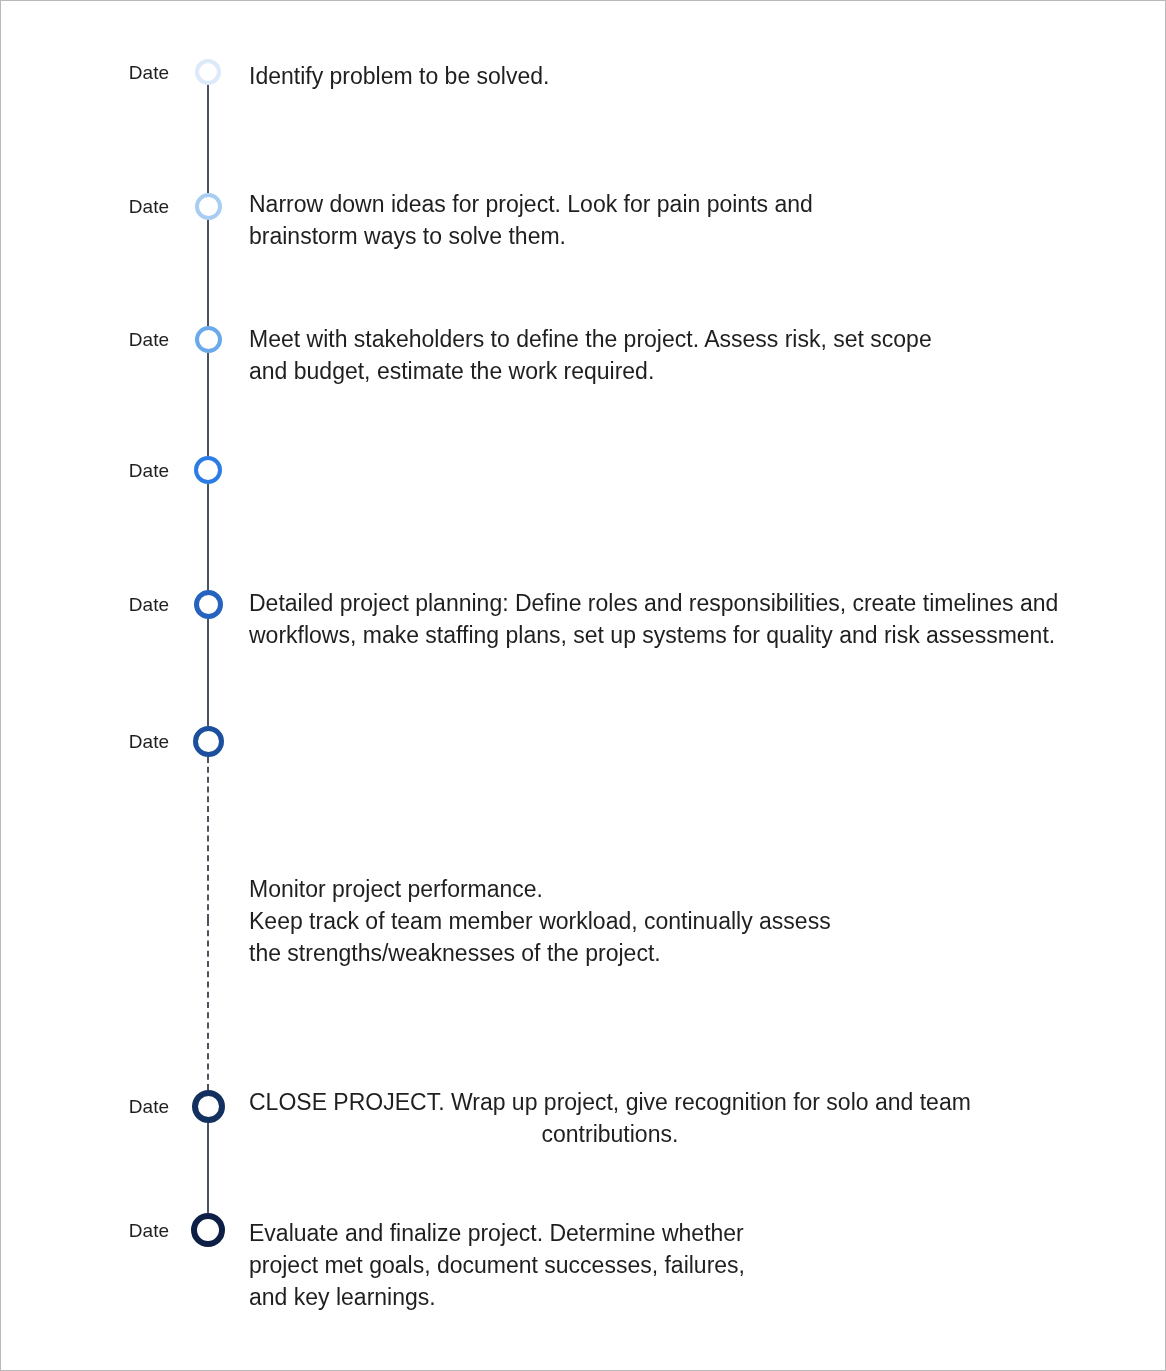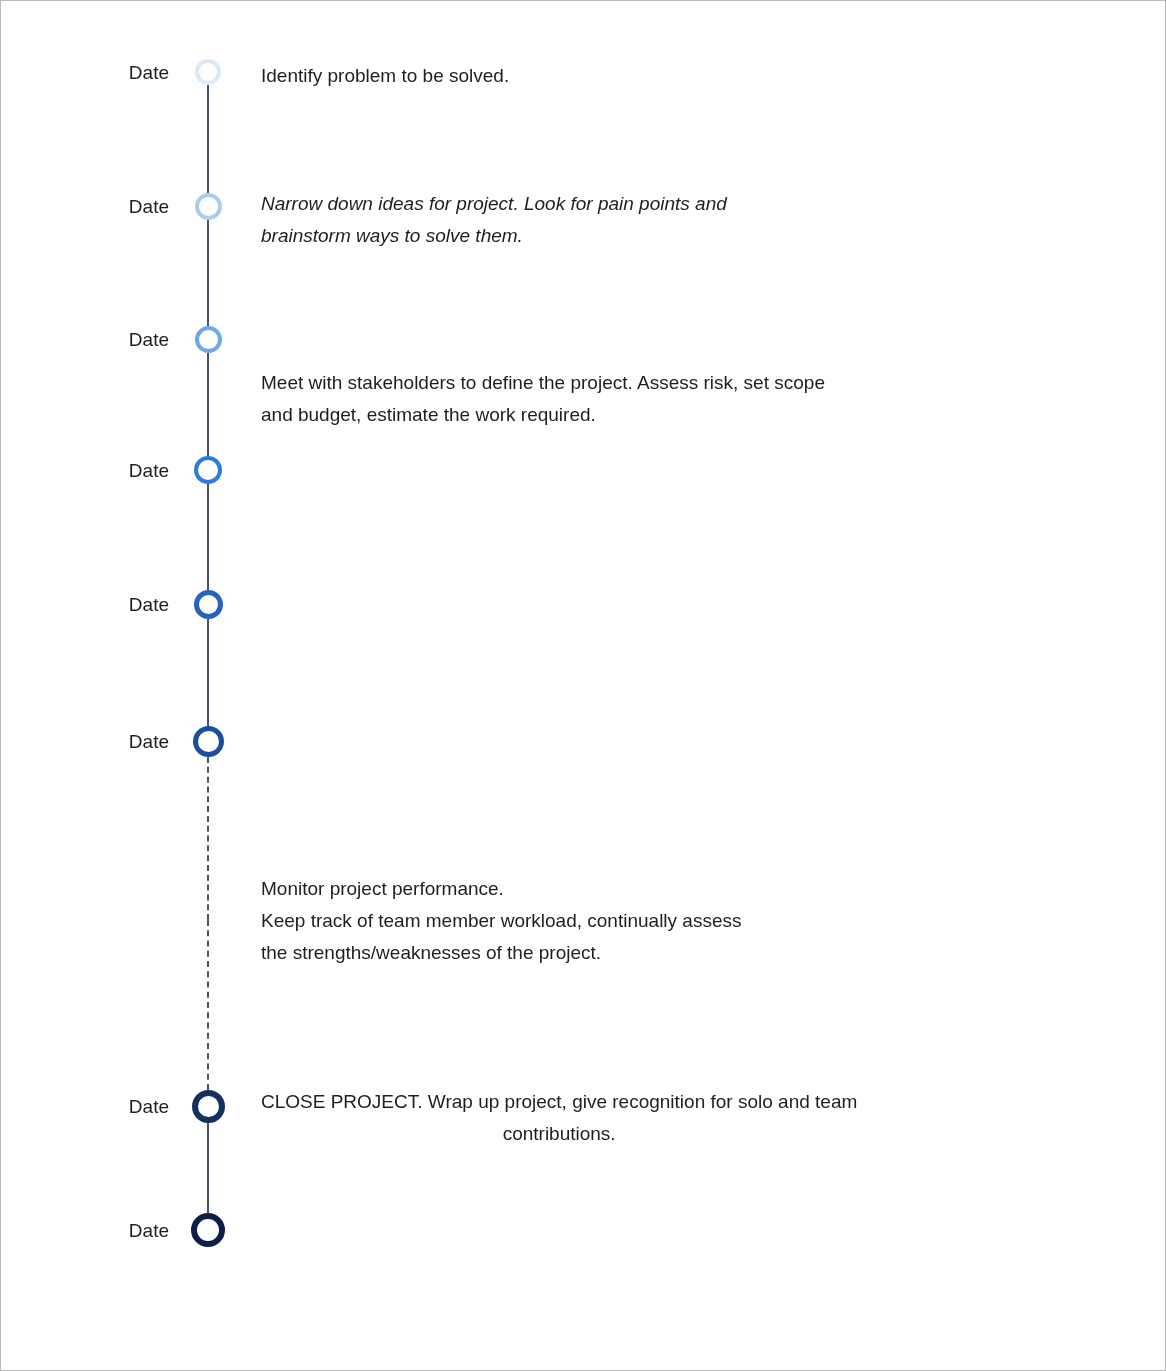--- a/index.html
+++ b/index.html
@@ -50,22 +50,22 @@
     font-size: 19px;
     color: #1f1f1f;
     text-align: right;
     width: 110px;
     left: 58px;
     line-height: 1;
   }
   
   .desc {
     position: absolute;
-    left: 260px;
-    font-size: 19px;
+    left: 248px;
+    font-size: 23px;
     color: #1f1f1f;
     line-height: 32px;
     white-space: pre-line;
   }
 </style>
 </head>
 <body>
 
 <div class="page">
   <div class="canvas" id="canvas">
@@ -75,35 +75,40 @@
       <div class="spine" style="top: 483px; height: 105.5px;"></div>
       <div class="spine" style="top: 617.5px; height: 107px;"></div>
       <div class="spine dashed" style="top: 755.5px; height: 163.5px;"></div>
       <div class="spine dashed" style="top: 919px; height: 169.5px;"></div>
       <div class="spine" style="top: 1121.5px; height: 90.5px;"></div>
       <div class="node" style="width: 26px; height: 26px; border-width: 4px; border-color: rgb(220, 233, 249); left: 194px; top: 58px;"></div>
       <div class="date-label" style="top: 62px;">Date</div>
       <div class="desc" style="top: 59px;">Identify problem to be solved.</div>
       <div class="node" style="width: 27px; height: 27px; border-width: 4px; border-color: rgb(169, 205, 242); left: 193.5px; top: 191.5px;"></div>
       <div class="date-label" style="top: 196px;">Date</div>
-      <div class="desc" style="top: 187px; font-style: italic;">Narrow down ideas for project. Look for pain points and
+      <div class="desc" style="top: 187px;">Narrow down ideas for project. Look for pain points and
 brainstorm ways to solve them.</div>
       <div class="node" style="width: 27px; height: 27px; border-width: 4px; border-color: rgb(106, 169, 234); left: 193.5px; top: 324.5px;"></div>
       <div class="date-label" style="top: 329px;">Date</div>
-      <div class="desc" style="top: 322px; margin-top: 44px;">Meet with stakeholders to define the project. Assess risk, set scope
+      <div class="desc" style="top: 322px;">Meet with stakeholders to define the project. Assess risk, set scope
 and budget, estimate the work required.</div>
       <div class="node" style="width: 28px; height: 28px; border-width: 4.5px; border-color: rgb(43, 124, 229); left: 193px; top: 455px;"></div>
       <div class="date-label" style="top: 460px;">Date</div>
       <div class="node" style="width: 29px; height: 29px; border-width: 5px; border-color: rgb(37, 99, 191); left: 192.5px; top: 588.5px;"></div>
       <div class="date-label" style="top: 594px;">Date</div>
+      <div class="desc" style="top: 586px;">Detailed project planning: Define roles and responsibilities, create timelines and
+workflows, make staffing plans, set up systems for quality and risk assessment.</div>
       <div class="node" style="width: 31px; height: 31px; border-width: 5.5px; border-color: rgb(28, 79, 156); left: 191.5px; top: 724.5px;"></div>
       <div class="date-label" style="top: 731px;">Date</div>
       <div class="desc" style="top: 872px;">Monitor project performance.
 Keep track of team member workload, continually assess
 the strengths/weaknesses of the project.</div>
       <div class="node" style="width: 33px; height: 33px; border-width: 6px; border-color: rgb(19, 49, 95); left: 190.5px; top: 1088.5px;"></div>
       <div class="date-label" style="top: 1096px;">Date</div>
       <div class="desc" style="top: 1085px; text-align: center;">CLOSE PROJECT. Wrap up project, give recognition for solo and team
 contributions.</div>
       <div class="node" style="width: 34px; height: 34px; border-width: 6.5px; border-color: rgb(13, 31, 69); left: 190px; top: 1212px;"></div>
       <div class="date-label" style="top: 1220px;">Date</div>
+      <div class="desc" style="top: 1216px;">Evaluate and finalize project. Determine whether
+project met goals, document successes, failures,
+and key learnings.</div>
     </div>
 </div>
 
 </body></html>

